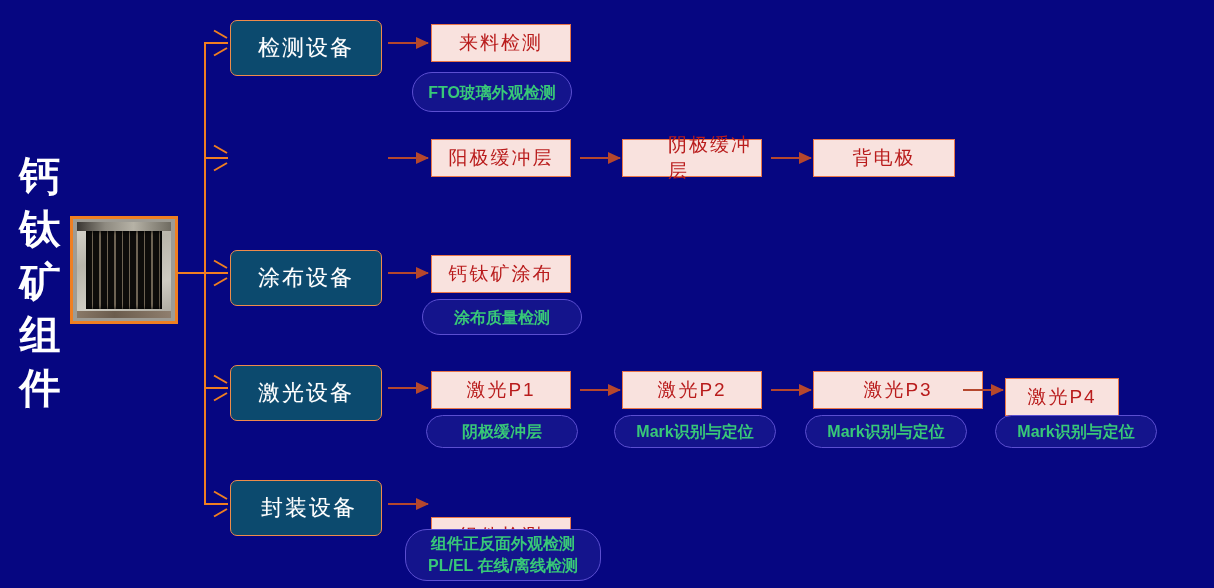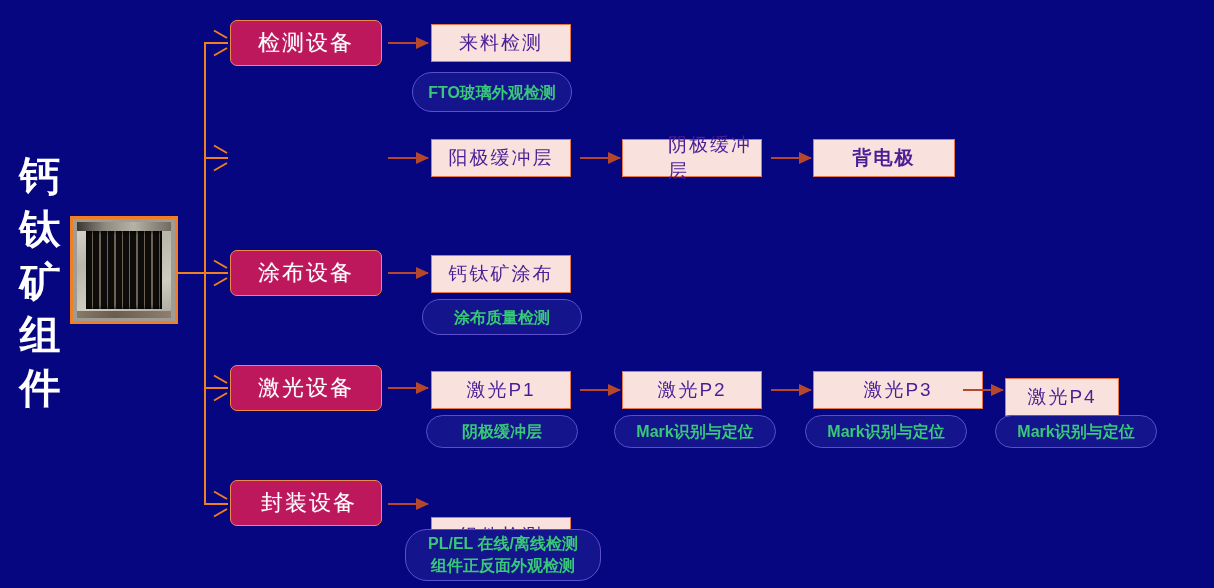--- a/index.html
+++ b/index.html
@@ -55,33 +55,33 @@
   .chev{position:absolute;width:18px;height:18px;}
   .chev:before,.chev:after{
     content:"";position:absolute;left:0;width:15px;height:2px;background:#f07f20;
     transform-origin:100% 50%;
   }
   .chev:before{top:3px;transform:rotate(30deg);}
   .chev:after{top:13px;transform:rotate(-30deg);}
 
   
   .eq{
-    position:absolute;width:152px;height:46px;
-    background:#be185d;border:1.5px solid #ef8b4a;border-radius:7px;
+    position:absolute;width:152px;height:56px;
+    background:#0c4a6e;border:1.5px solid #ef8b4a;border-radius:7px;
     color:#ffffff;font-size:22px;letter-spacing:2px;
     display:flex;align-items:center;justify-content:center;
     box-sizing:border-box;
     text-shadow:0 0 1px rgba(255,255,255,.35);
   }
 
   
   .pb{
     position:absolute;height:38px;
     background:#f9e2de;border:1.5px solid #e9764a;
-    color:#4c1d95;font-size:19px;letter-spacing:2px;
+    color:#b91c1c;font-size:19px;letter-spacing:2px;
     display:flex;align-items:center;justify-content:center;
     box-sizing:border-box;
   }
 
   
   .arrow{position:absolute;height:2px;background:#b5472d;}
   .arrow:after{
     content:"";position:absolute;right:-1px;top:-5px;
     border-left:13px solid #b5472d;
     border-top:6px solid transparent;
@@ -139,21 +139,21 @@
   <div class="pb" style="left:431px;top:24px;width:140px;">来料检测</div>
   <div class="pill" style="left:412px;top:72px;width:160px;height:40px;">
     <span>FTO玻璃外观检测</span>
   </div>
 
   <div class="arrow" style="left:388px;top:157px;width:40px;"></div>
   <div class="pb" style="left:431px;top:139px;width:140px;">阳极缓冲层</div>
   <div class="arrow" style="left:580px;top:157px;width:40px;"></div>
   <div class="pb" style="left:622px;top:139px;width:140px;padding-left:45px;">阴极缓冲层</div>
   <div class="arrow" style="left:771px;top:157px;width:40px;"></div>
-  <div class="pb" style="left:813px;top:139px;width:142px;font-weight:bold;">背电极</div>
+  <div class="pb" style="left:813px;top:139px;width:142px;">背电极</div>
 
   <div class="eq" style="left:230px;top:250px;">涂布设备</div>
   <div class="arrow" style="left:388px;top:272px;width:40px;"></div>
   <div class="pb" style="left:431px;top:255px;width:140px;">钙钛矿涂布</div>
   <div class="pill" style="left:422px;top:299px;width:160px;height:36px;">
     <span>涂布质量检测</span>
   </div>
 
   <div class="eq" style="left:230px;top:365px;">激光设备</div>
   <div class="arrow" style="left:388px;top:387px;width:40px;"></div>
@@ -175,17 +175,17 @@
     <span>Mark识别与定位</span>
   </div>
   <div class="pill" style="left:995px;top:415px;width:162px;height:33px;">
     <span>Mark识别与定位</span>
   </div>
 
   <div class="eq" style="left:230px;top:480px;padding-left:6px;">封装设备</div>
   <div class="arrow" style="left:388px;top:503px;width:40px;"></div>
   <div class="pb" style="left:431px;top:486px;width:140px;margin-top:31px;">组件检测</div>
   <div class="pill two" style="left:405px;top:529px;width:196px;height:52px;">
+    <span>组件正反面外观检测</span>
     <span>PL/EL 在线/离线检测</span>
-    <span>组件正反面外观检测</span>
   </div>
 
 </div>
 
 </body></html>

